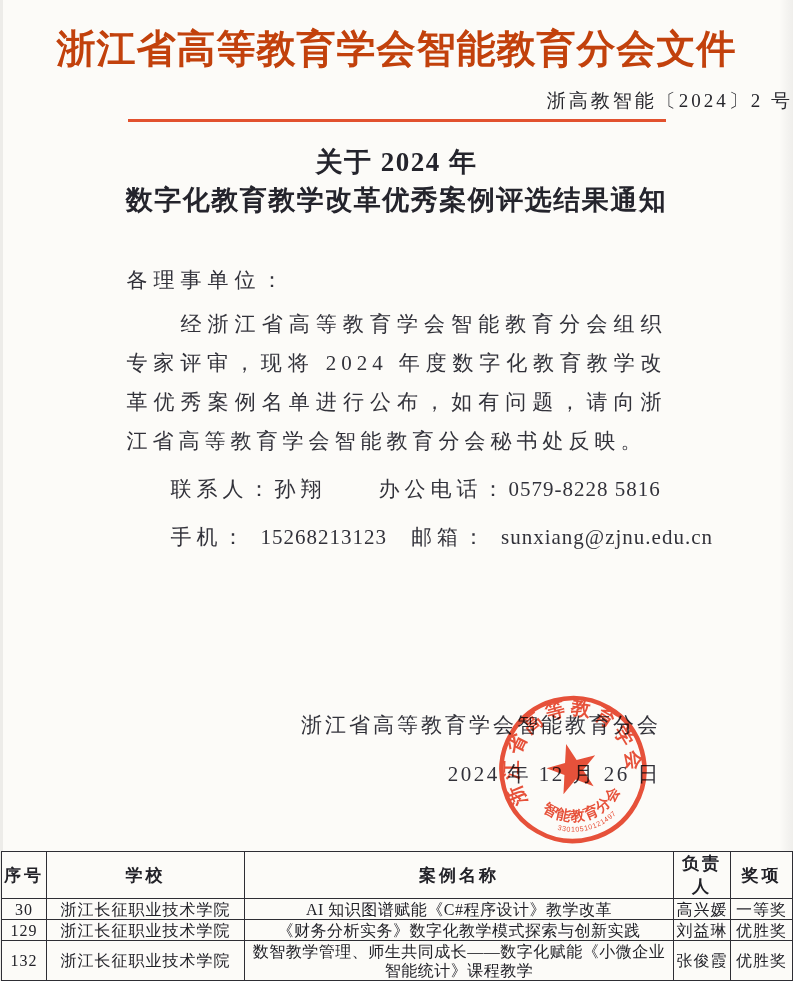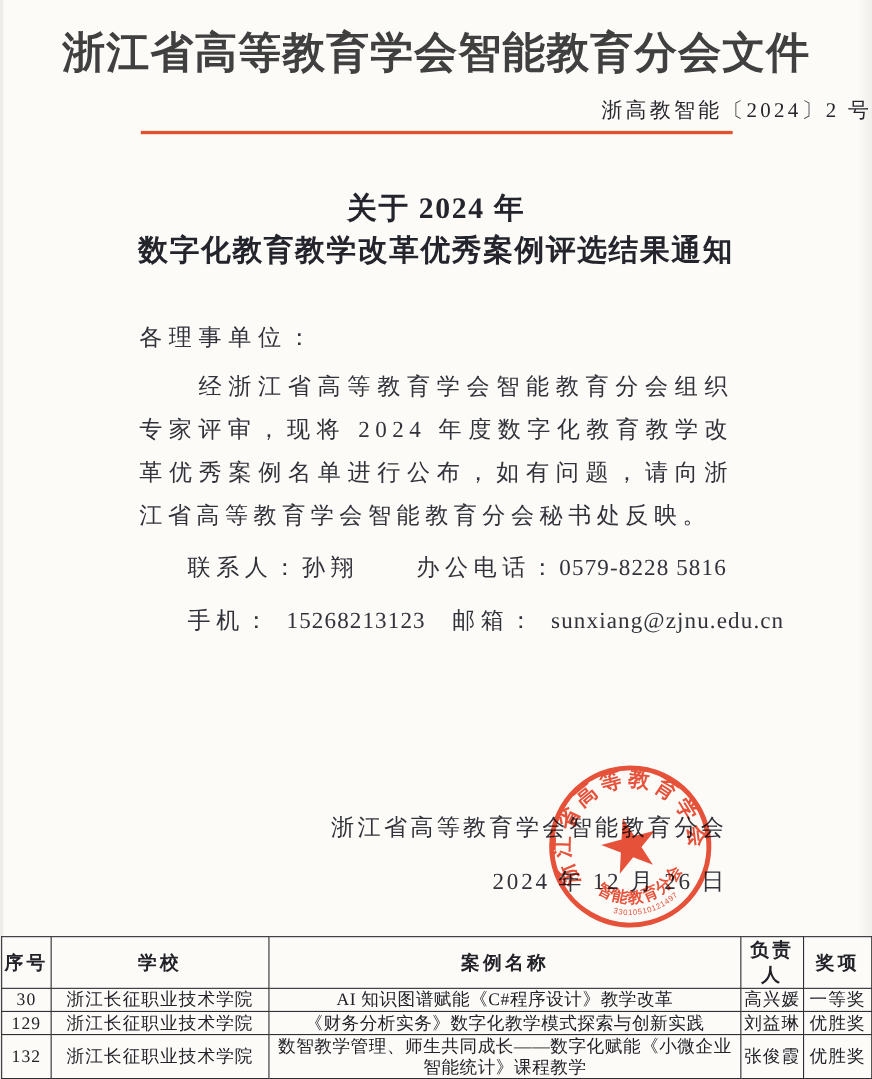--- a/index.html
+++ b/index.html
@@ -28,40 +28,40 @@
   }
 
   
   .org-title {
     margin-top: 24px;
     text-align: center;
     font-size: 39px;
     line-height: 50px;
     font-weight: bold;
     letter-spacing: 1px;
-    color: #404040;
+    color: #c2410c;
   }
   .doc-number {
     margin-top: 15px;
     text-align: right;
     font-size: 19px;
     line-height: 24px;
     letter-spacing: 3px;
     color: #26262c;
   }
   .red-line {
     width: 538px;
     height: 3px;
     margin: 6px auto 0 auto;
     background: #e2512e;
   }
 
   
   .doc-title {
-    margin-top: 48px;
+    margin-top: 21px;
     text-align: center;
     font-weight: bold;
     font-size: 27px;
     line-height: 38px;
     letter-spacing: 1.5px;
     color: #24242c;
   }
 
   
   .body-block {

